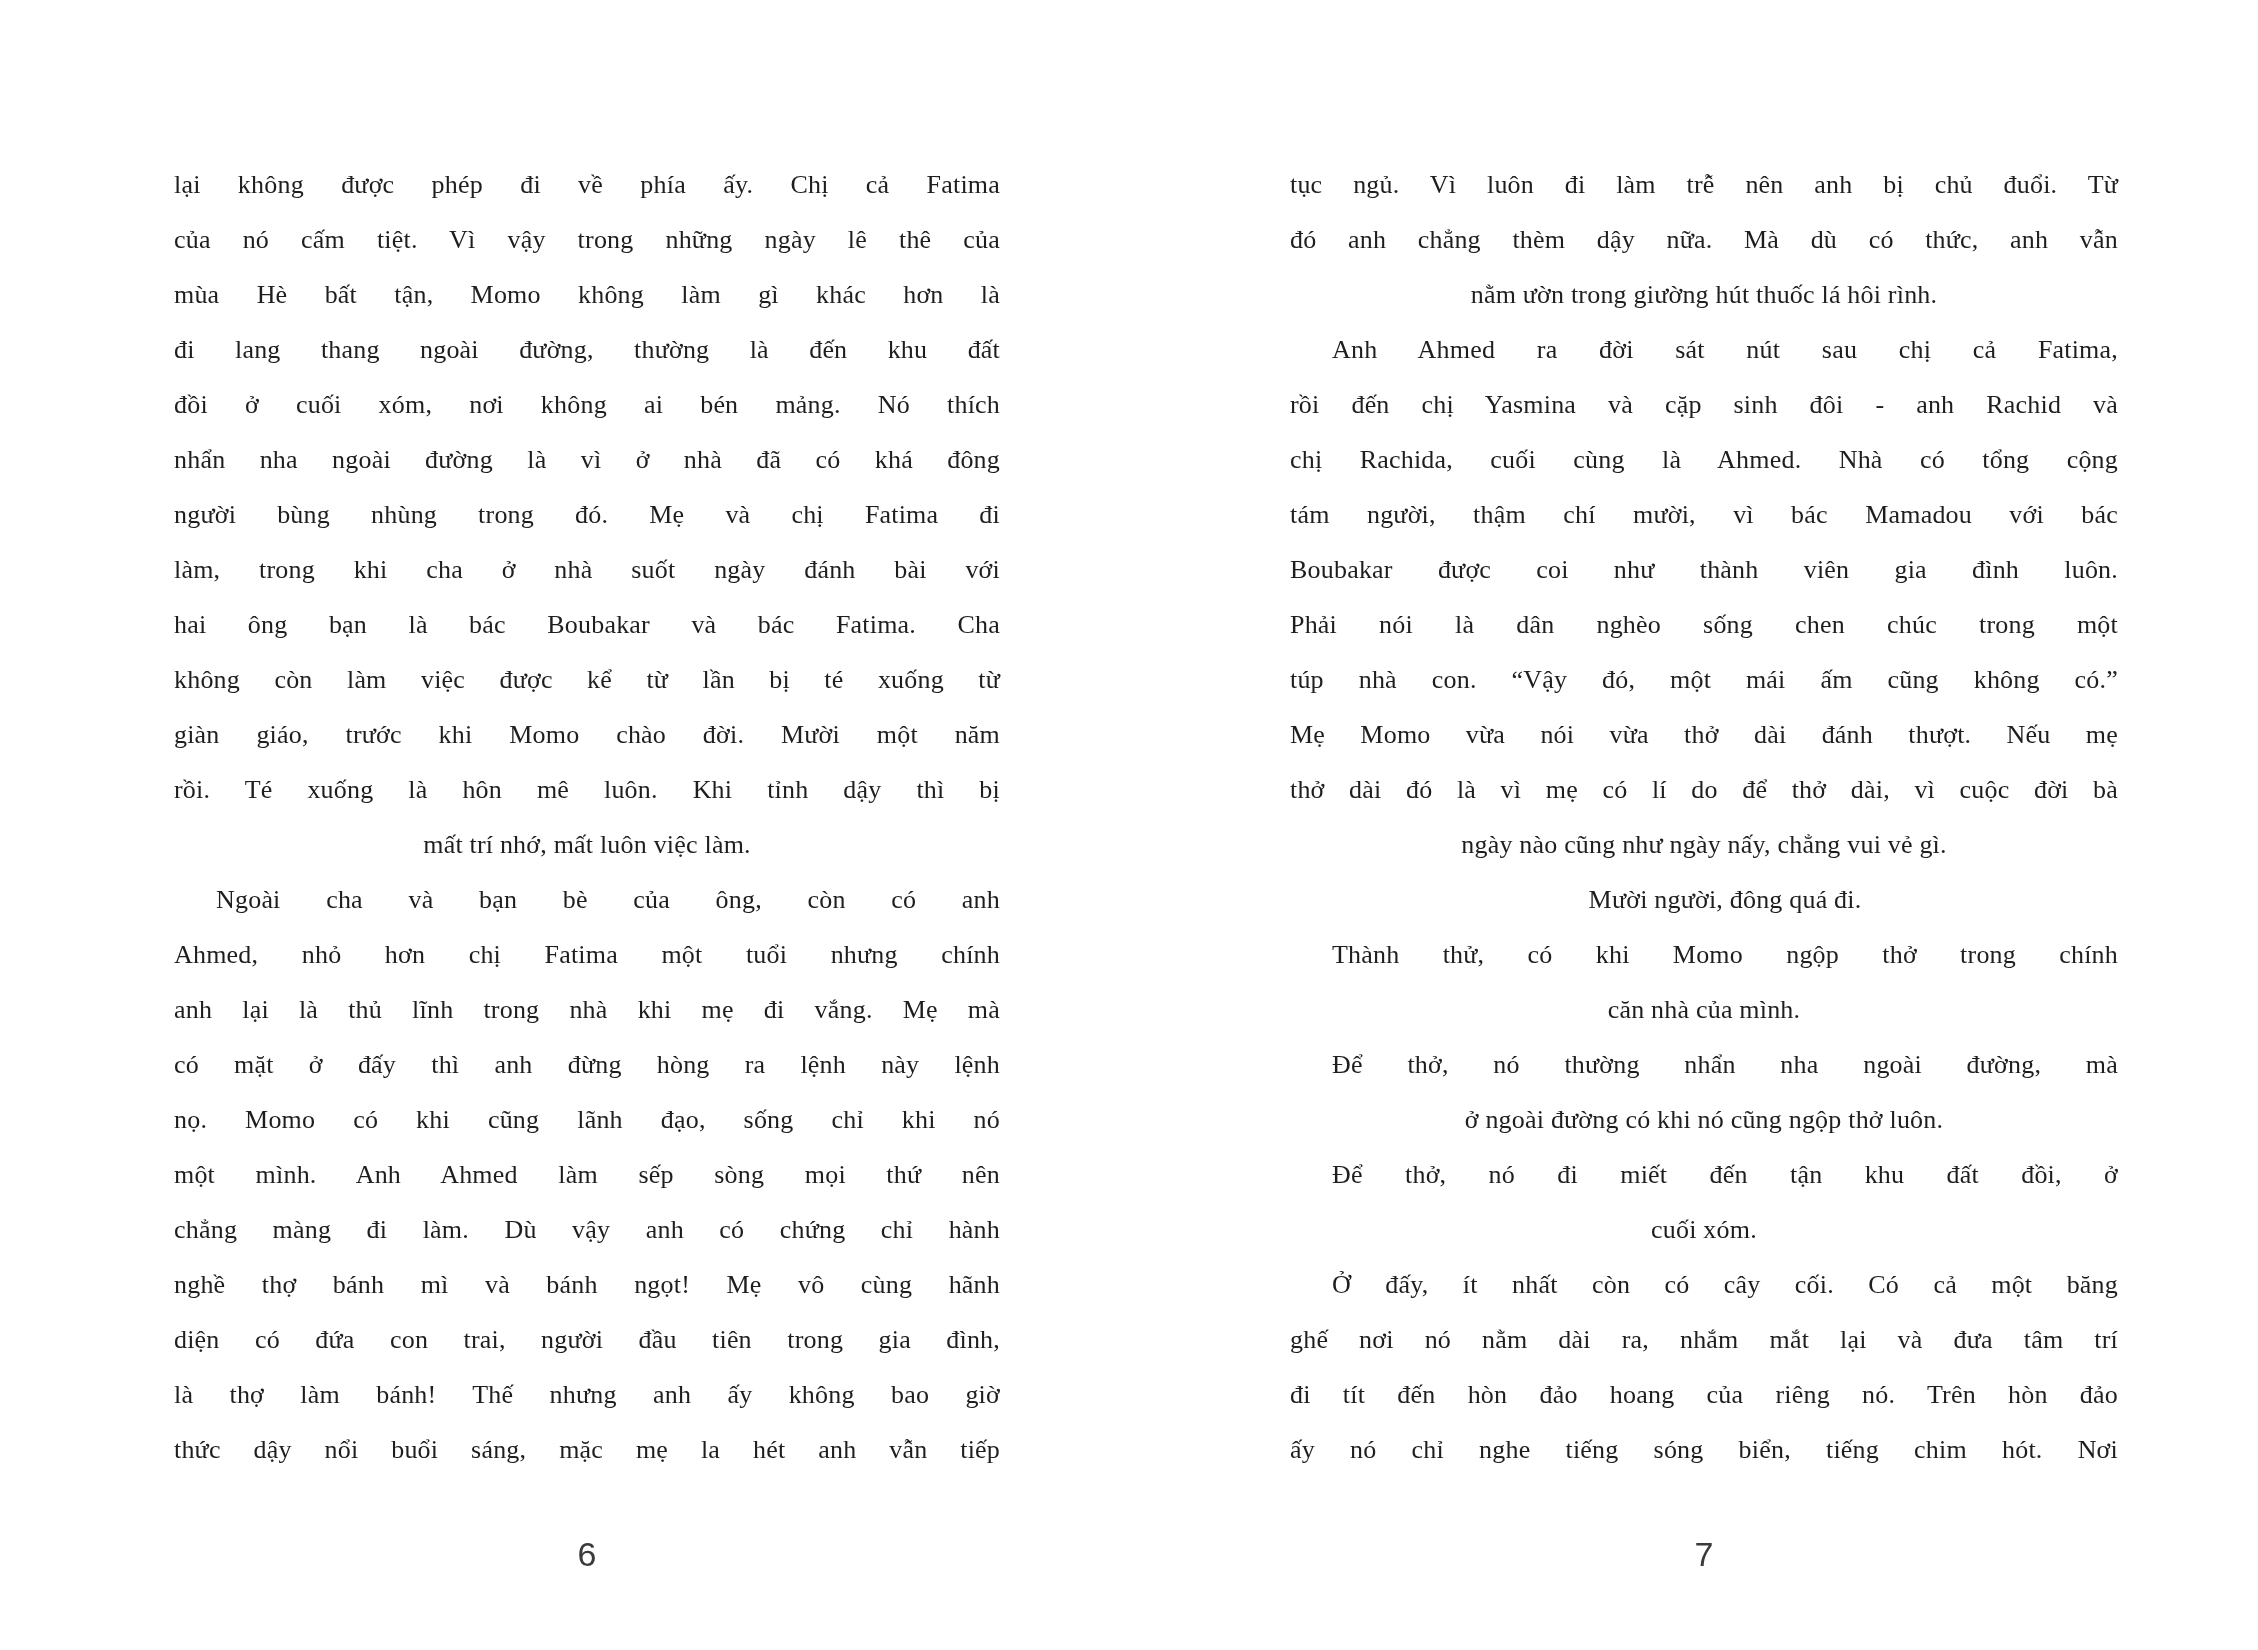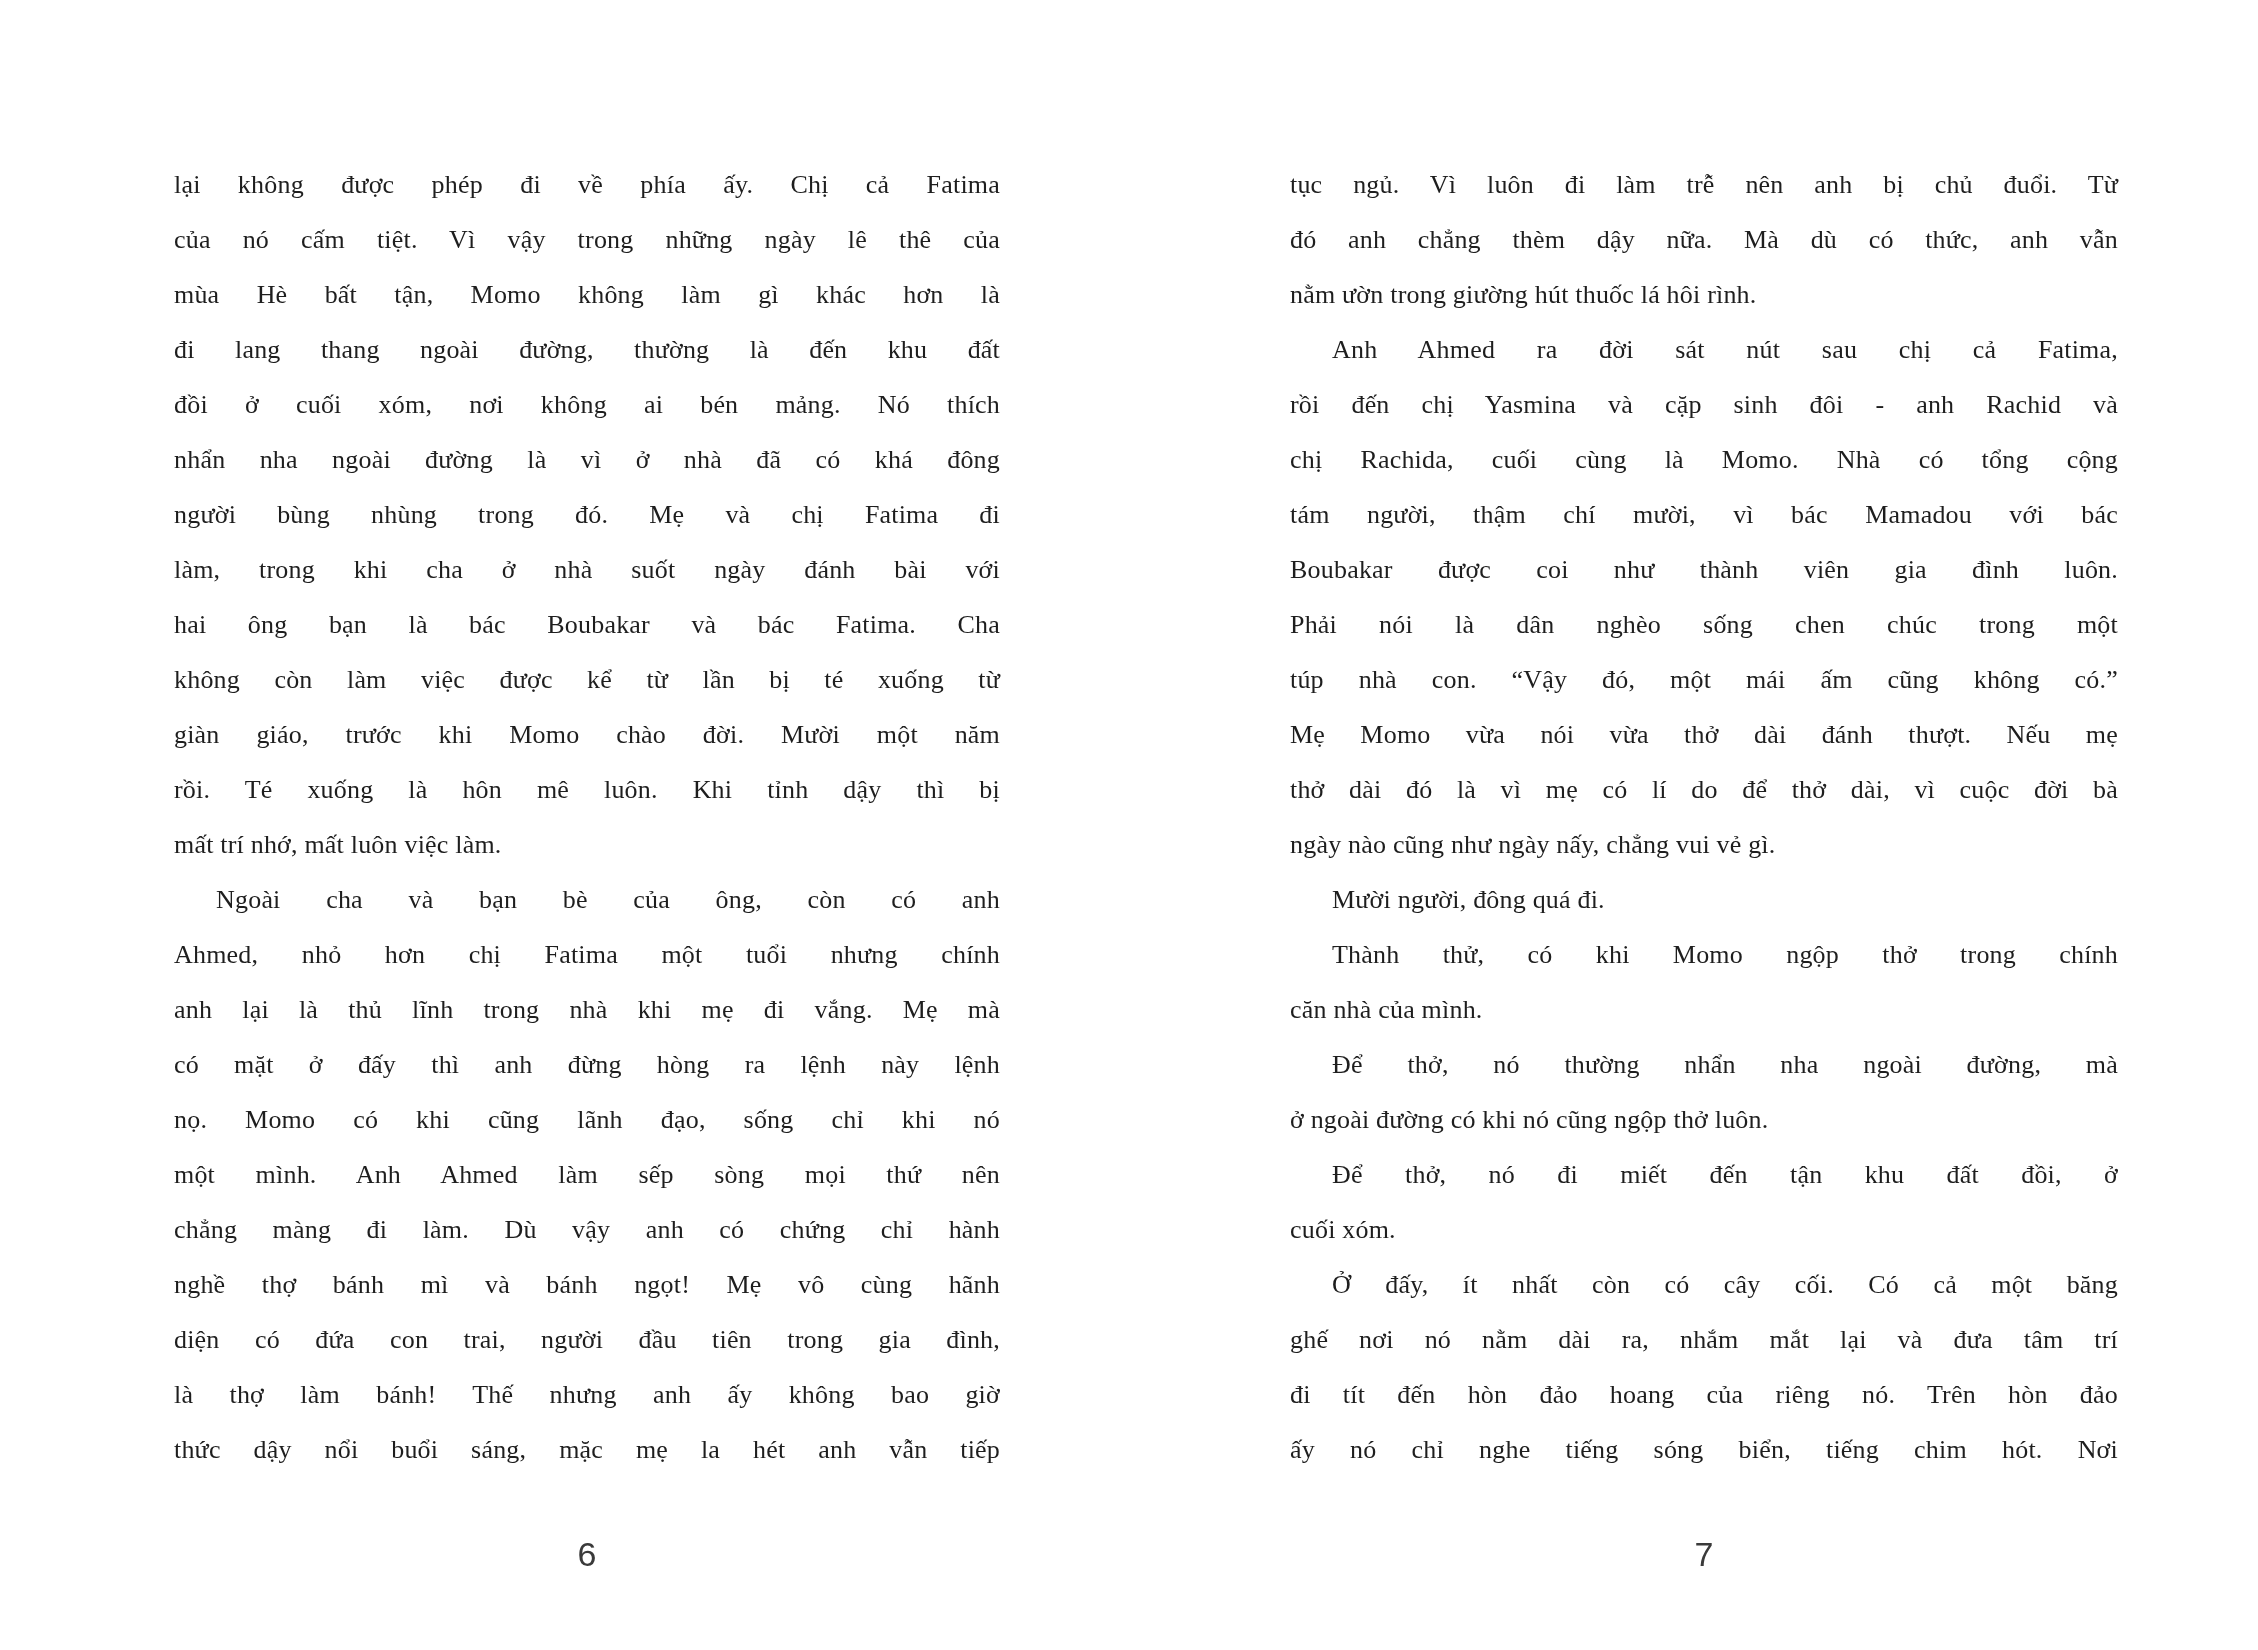--- a/index.html
+++ b/index.html
@@ -31,21 +31,21 @@
   }
   .line {
     font-size: 26px;
     line-height: 55px;
     height: 55px;
     text-align: justify;
     text-align-last: justify;
     letter-spacing: 0.2px;
   }
   .line.end {
-    text-align: left;
+    text-align: center;
     text-align-last: auto;
   }
   .line.indent {
     padding-left: 42px;
   }
   .page-number {
     position: absolute;
     top: 1535px;
     left: 0;
     right: 0;
@@ -91,21 +91,21 @@
     <div class="page-number">6</div>
   </div>
 
   <div class="page" id="page-right">
     <div class="text-block">
         <div class="line">tục ngủ. Vì luôn đi làm trễ nên anh bị chủ đuổi. Từ</div>
         <div class="line">đó anh chẳng thèm dậy nữa. Mà dù có thức, anh vẫn</div>
         <div class="line end">nằm ườn trong giường hút thuốc lá hôi rình.</div>
         <div class="line indent">Anh Ahmed ra đời sát nút sau chị cả Fatima,</div>
         <div class="line">rồi đến chị Yasmina và cặp sinh đôi - anh Rachid và</div>
-        <div class="line">chị Rachida, cuối cùng là Momo. Nhà có tổng cộng</div>
+        <div class="line">chị Rachida, cuối cùng là Ahmed. Nhà có tổng cộng</div>
         <div class="line">tám người, thậm chí mười, vì bác Mamadou với bác</div>
         <div class="line">Boubakar được coi như thành viên gia đình luôn.</div>
         <div class="line">Phải nói là dân nghèo sống chen chúc trong một</div>
         <div class="line">túp nhà con. “Vậy đó, một mái ấm cũng không có.”</div>
         <div class="line">Mẹ Momo vừa nói vừa thở dài đánh thượt. Nếu mẹ</div>
         <div class="line">thở dài đó là vì mẹ có lí do để thở dài, vì cuộc đời bà</div>
         <div class="line end">ngày nào cũng như ngày nấy, chẳng vui vẻ gì.</div>
         <div class="line indent end">Mười người, đông quá đi.</div>
         <div class="line indent">Thành thử, có khi Momo ngộp thở trong chính</div>
         <div class="line end">căn nhà của mình.</div>

